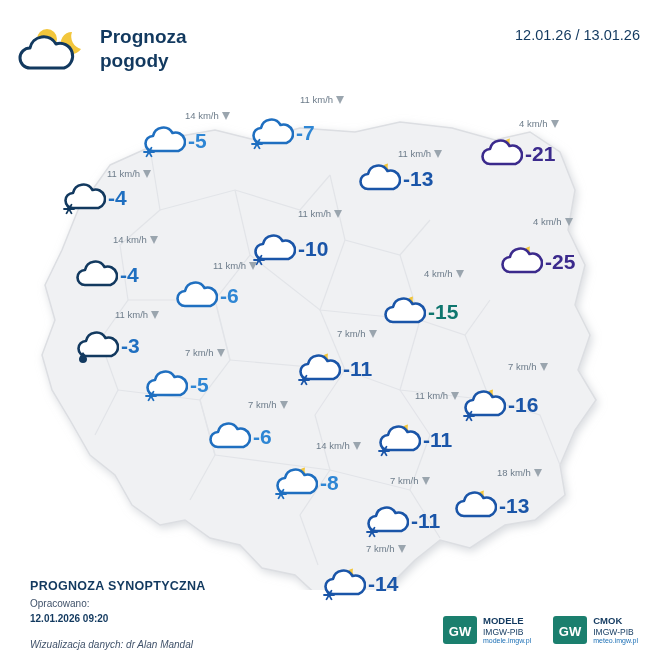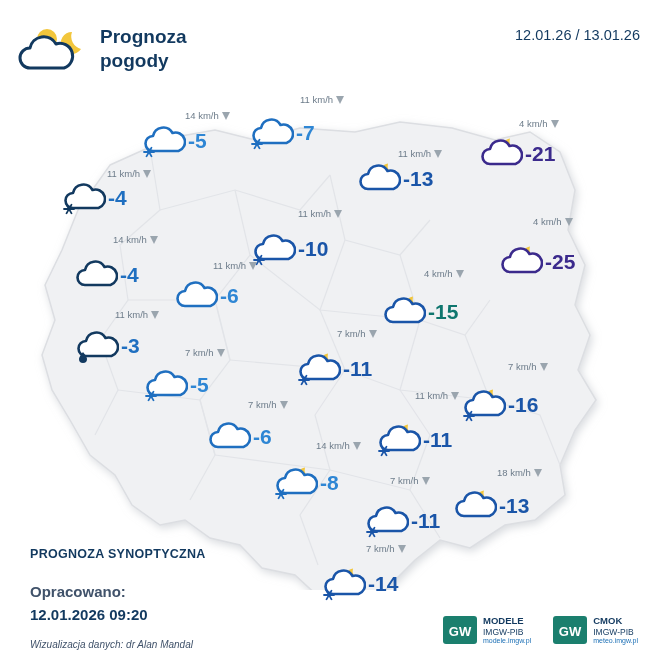--- a/index.html
+++ b/index.html
@@ -41,21 +41,21 @@
     font-size:9.5px;color:#6d7c8a;white-space:nowrap;
   }
   .wind .arrow{
     width:0;height:0;border-left:4px solid transparent;border-right:4px solid transparent;
     border-top:8px solid #9aa5ae;
   }
 
   
   .foot-left{position:absolute;left:30px;bottom:38px;}
   .foot-title{font-size:12.5px;font-weight:bold;line-height:1.5;color:#12395f;letter-spacing:.3px;}
-  .foot-sub{font-size:15px;color:#40526a;margin-top:17px;line-height:1.5;font-weight:bold;}
+  .foot-sub{font-size:10px;color:#40526a;margin-top:0;line-height:1.5;}
   .foot-sub b{color:#12395f;}
   .foot-credit{position:absolute;left:30px;bottom:14px;font-size:10px;font-style:italic;color:#40526a;}
 
   .badges{position:absolute;right:26px;bottom:18px;display:flex;gap:22px;align-items:center;}
   .badge{display:flex;align-items:center;gap:6px;}
   .badge .bico{width:34px;height:28px;position:relative;}
   .badge .btxt{font-size:8.5px;line-height:1.25;color:#12395f;}
   .badge .btxt .b1{font-weight:bold;font-size:9.5px;}
   .badge .btxt .b3{color:#1b6fb5;font-size:7px;}
 </style>

